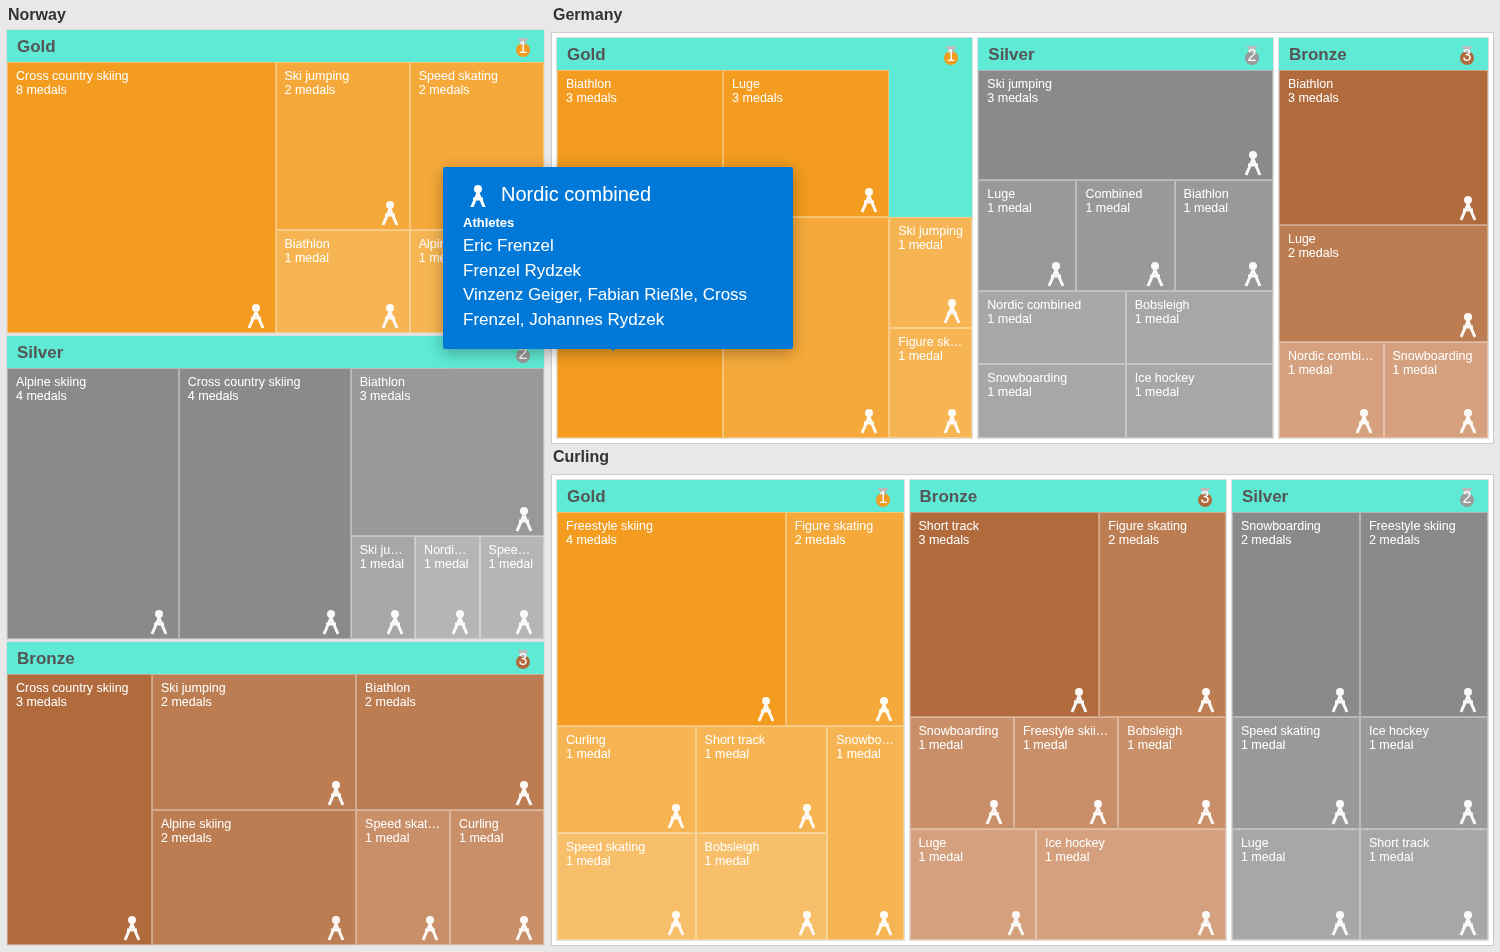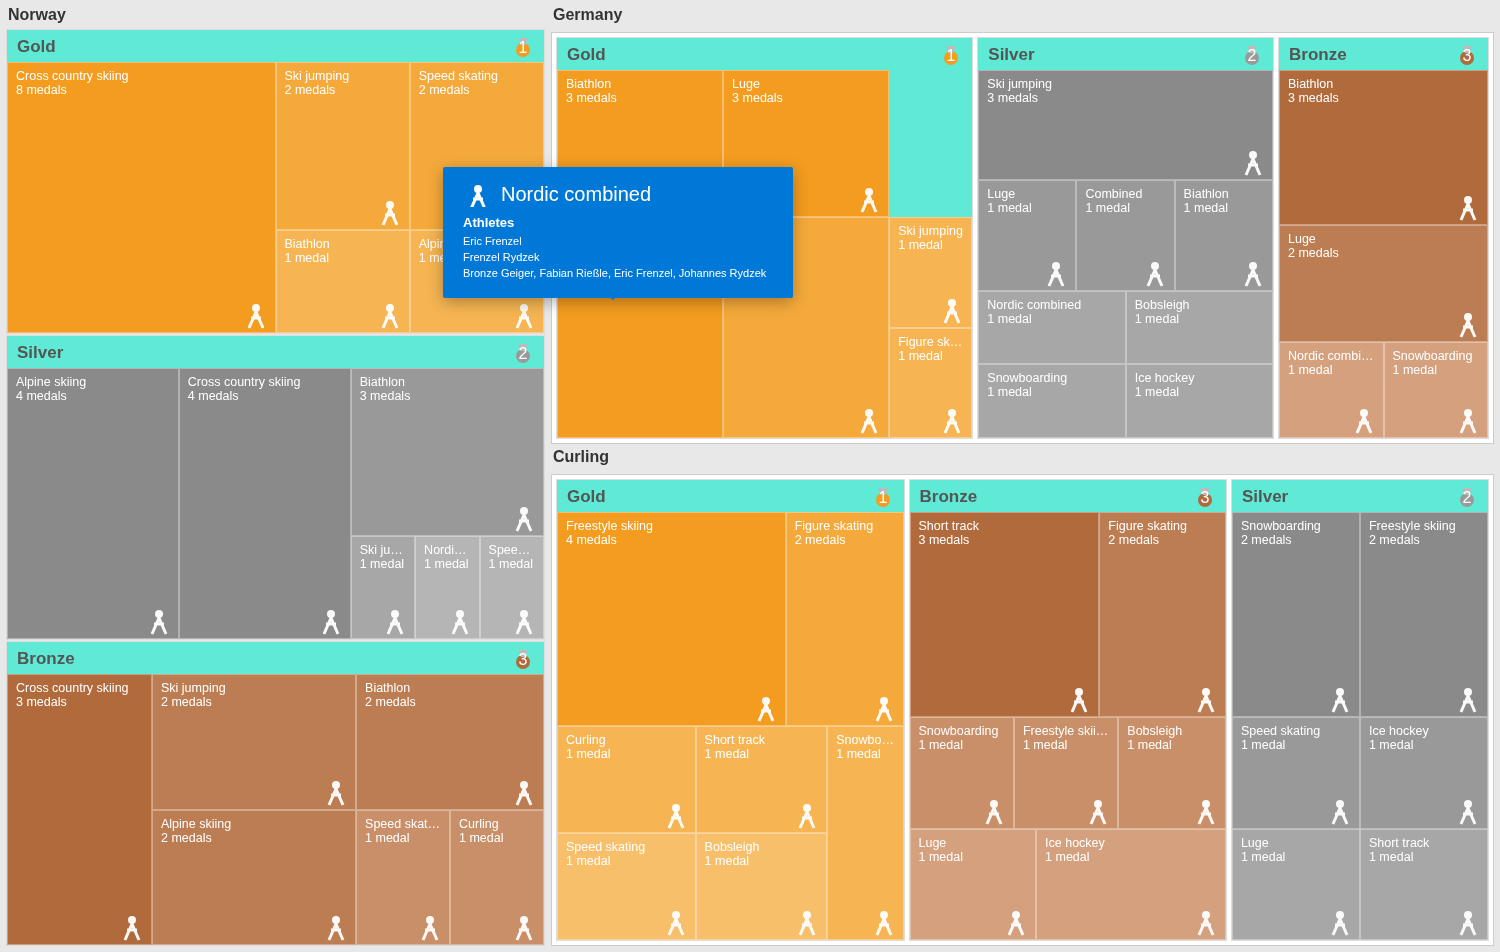--- a/index.html
+++ b/index.html
@@ -28,21 +28,21 @@
   .s0 { background: #8a8a8a; } .s1 { background: #999999; } .s2 { background: #a7a7a7; } .s3 { background: #b5b5b5; }
   
   .b0 { background: #b06a3c; } .b1 { background: #bd7d52; } .b2 { background: #c98f68; } .b3 { background: #d4a07e; }
 
   
   .tooltip { position: absolute; background: #0078d7; color: #fff; padding: 14px 20px 16px 20px; border-radius: 2px; z-index: 50; box-shadow: 0 4px 16px rgba(0,0,0,0.3); width: 350px;}
   .tooltip::after { content: ""; position: absolute; left: 160px; bottom: -12px; border: 10px solid transparent; border-top-color: #0078d7; }
   .tooltip-head { display: flex; align-items: center; gap: 12px; font-size: 20px; margin-bottom: 8px; }
   .tooltip-head svg { width: 26px; height: 26px; fill: #fff; }
   .tooltip-sub { font-weight: 600; font-size: 13px; margin-bottom: 4px; }
-  .tooltip-line { font-size: 11px; line-height: 1.45; }
+  .tooltip-line { font-size: 17px; line-height: 1.45; }
 </style>
 </head>
 <body>
 
 <svg width="0" height="0" style="position:absolute">
   <defs>
     <g id="medal-gold">
         <circle cx="11" cy="14" r="7" fill="#f39c1f"></circle>
         <path d="M6 2 L9 9 L13 9 L16 2 Z" fill="#bbb"></path>
         <text x="11" y="17" text-anchor="middle" fill="#fff">1</text>
@@ -557,14 +557,14 @@
 <div class="tooltip" style="left:443px; top:167px;">
   <div class="tooltip-head">
     <svg>
         <use href="#ic-person"></use>
       </svg>
     <span>Nordic combined</span>
   </div>
   <div class="tooltip-sub">Athletes</div>
   <div class="tooltip-line">Eric Frenzel</div>
   <div class="tooltip-line">Frenzel Rydzek</div>
-  <div class="tooltip-line">Bronze Geiger, Fabian Rießle, Eric Frenzel, Johannes Rydzek</div>
+  <div class="tooltip-line">Vinzenz Geiger, Fabian Rießle, Cross Frenzel, Johannes Rydzek</div>
 </div>
 
 </body></html>

